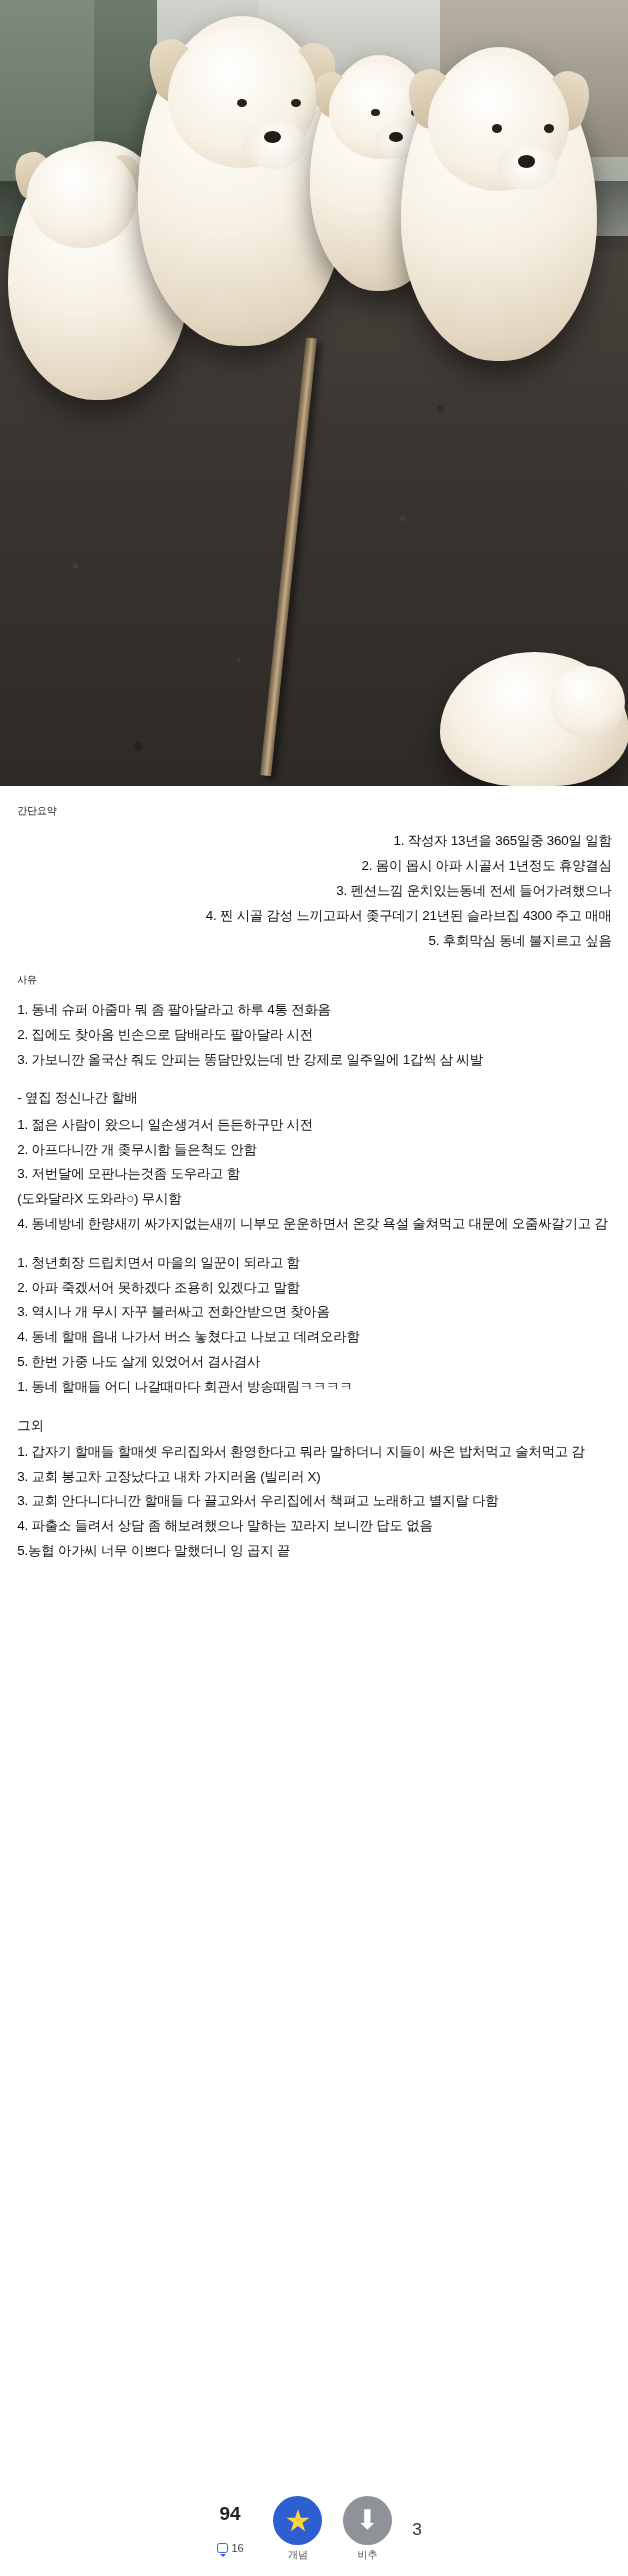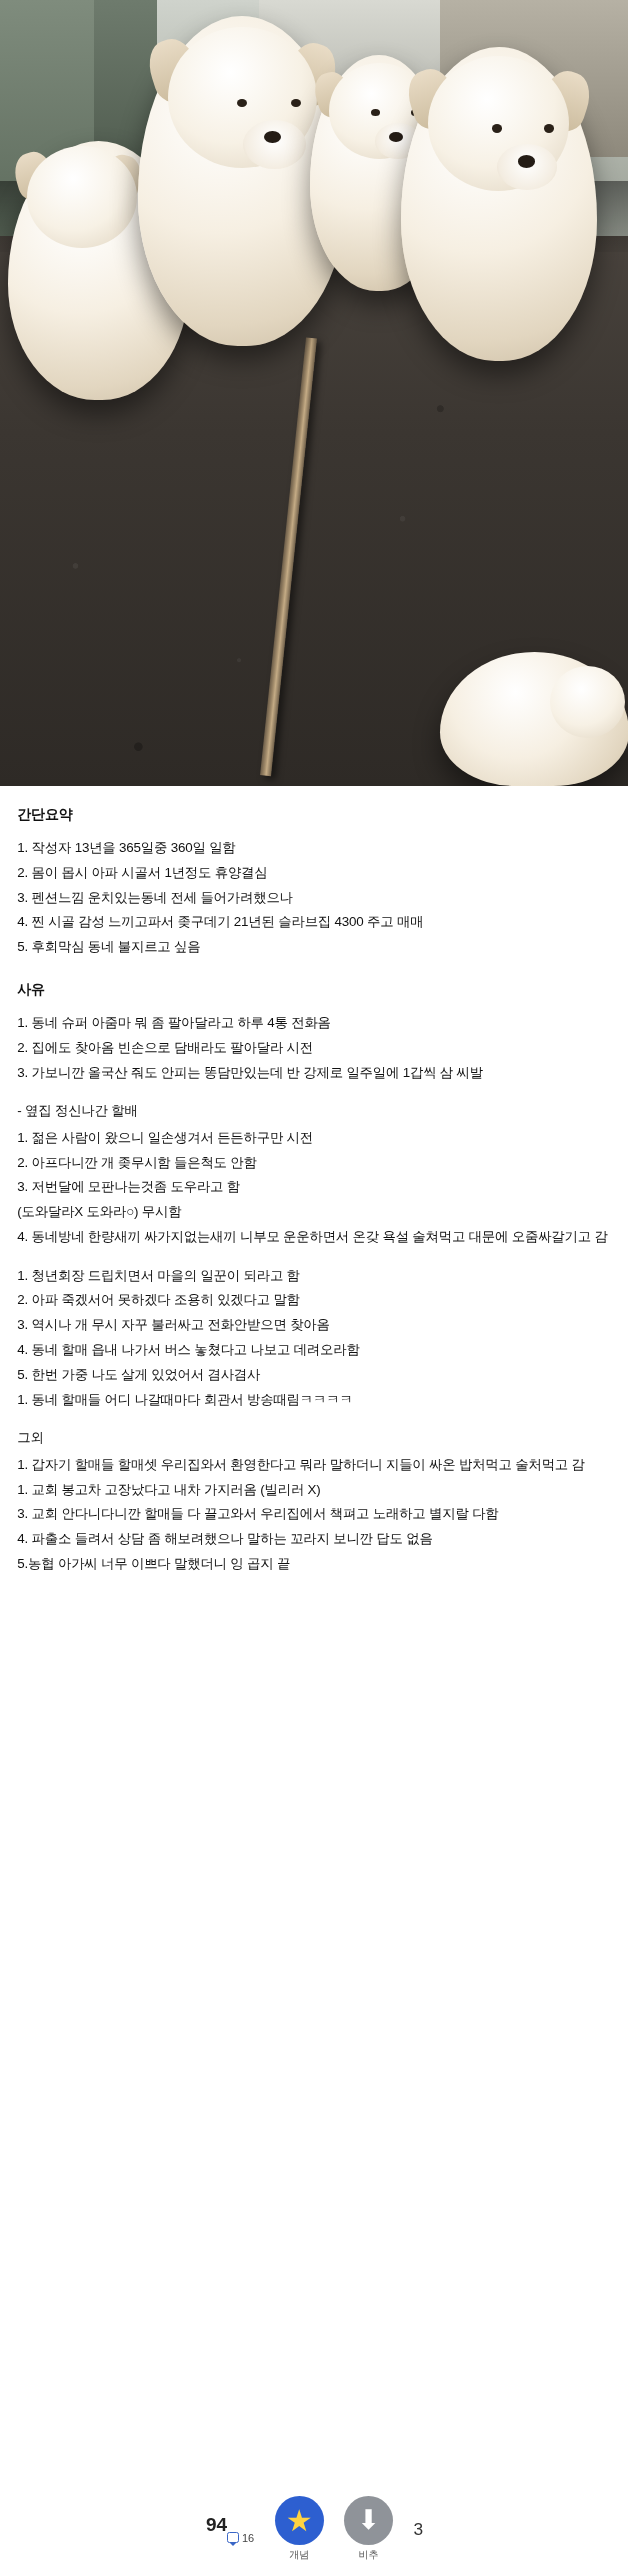--- a/index.html
+++ b/index.html
@@ -164,52 +164,53 @@
   
   .content {
     padding: 17.3px 17.3px 0 17.3px;
     font-size: 13.4px;
     line-height: 1.62;
     color: #111;
     letter-spacing: -0.2px;
   }
   .section { margin-bottom: 20.4px; }
   .section-title {
-    font-size: 14px;
+    font-size: 10px;
     margin: 0 0 11px 0;
-    font-weight: 700;
+    font-weight: 400;
     color: #111;
   }
   .sub-title {
     font-size: 13.4px;
     margin: 0 0 4.7px 0;
     font-weight: 400;
     color: #111;
   }
-  .lines { margin: 0; }
+  .lines { margin: 0; text-align: right; }
   .line {
     margin: 0 0 3.1px 0;
     white-space: pre-wrap;
     word-break: break-word;
   }
   .gap { height: 14px; }
 
   
   .footer {
     margin-top: auto;
     height: 86px;
     display: flex;
     align-items: center;
     justify-content: center;
     gap: 20.4px;
     padding: 0 15.7px 7.9px 15.7px;
   }
   .vote-count {
     display: flex;
-    flex-direction: row;
+    flex-direction: column;
+    align-items: center;
     line-height: 1.1;
     min-width: 46px;
   }
   .vote-count .num {
     font-size: 19px;
     font-weight: bold;
     color: #222;
   }
   .vote-count .sub {
     display: flex;
@@ -365,21 +366,21 @@
         <p class="line">4. 동네 할매 읍내 나가서 버스 놓쳤다고 나보고 데려오라함</p>
         <p class="line">5. 한번 가중 나도 살게 있었어서 겸사겸사</p>
         <p class="line">1. 동네 할매들 어디 나갈때마다 회관서 방송때림ㅋㅋㅋㅋ</p>
       </div>
 
       <div class="gap"></div>
 
       <div>
         <p class="sub-title">그외</p>
         <p class="line">1. 갑자기 할매들 할매셋 우리집와서 환영한다고 뭐라 말하더니 지들이 싸온 밥처먹고 술처먹고 감</p>
-        <p class="line">1. 교회 봉고차 고장났다고 내차 가지러옴 (빌리러 X)</p>
+        <p class="line">3. 교회 봉고차 고장났다고 내차 가지러옴 (빌리러 X)</p>
         <p class="line">3. 교회 안다니다니깐 할매들 다 끌고와서 우리집에서 책펴고 노래하고 별지랄 다함</p>
         <p class="line">4. 파출소 들려서 상담 좀 해보려했으나 말하는 꼬라지 보니깐 답도 없음</p>
         <p class="line">5.농협 아가씨 너무 이쁘다 말했더니 잉 곱지 끝</p>
       </div>
     </div>
   </div>
 
   <div class="footer">
 
     <div class="vote-count">

